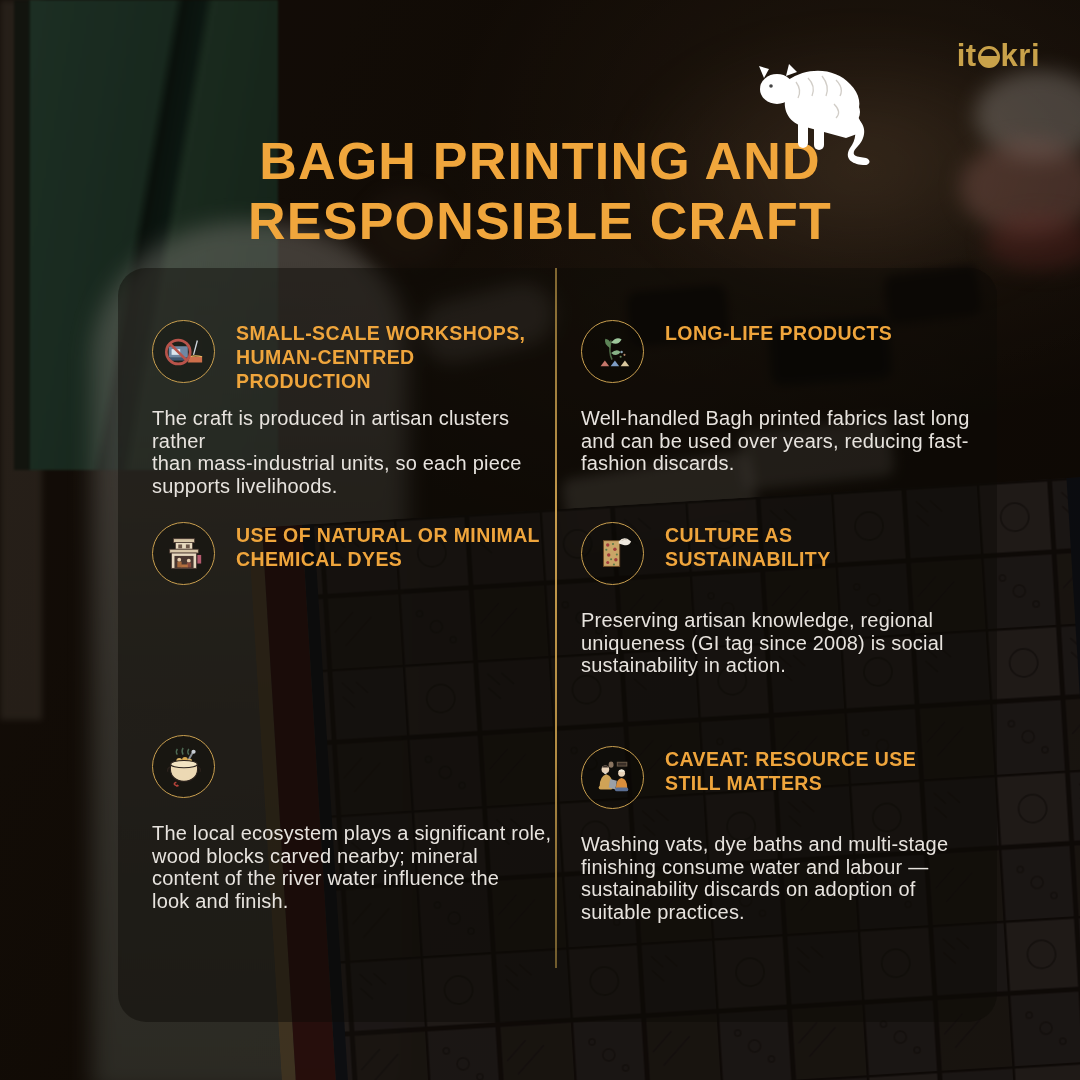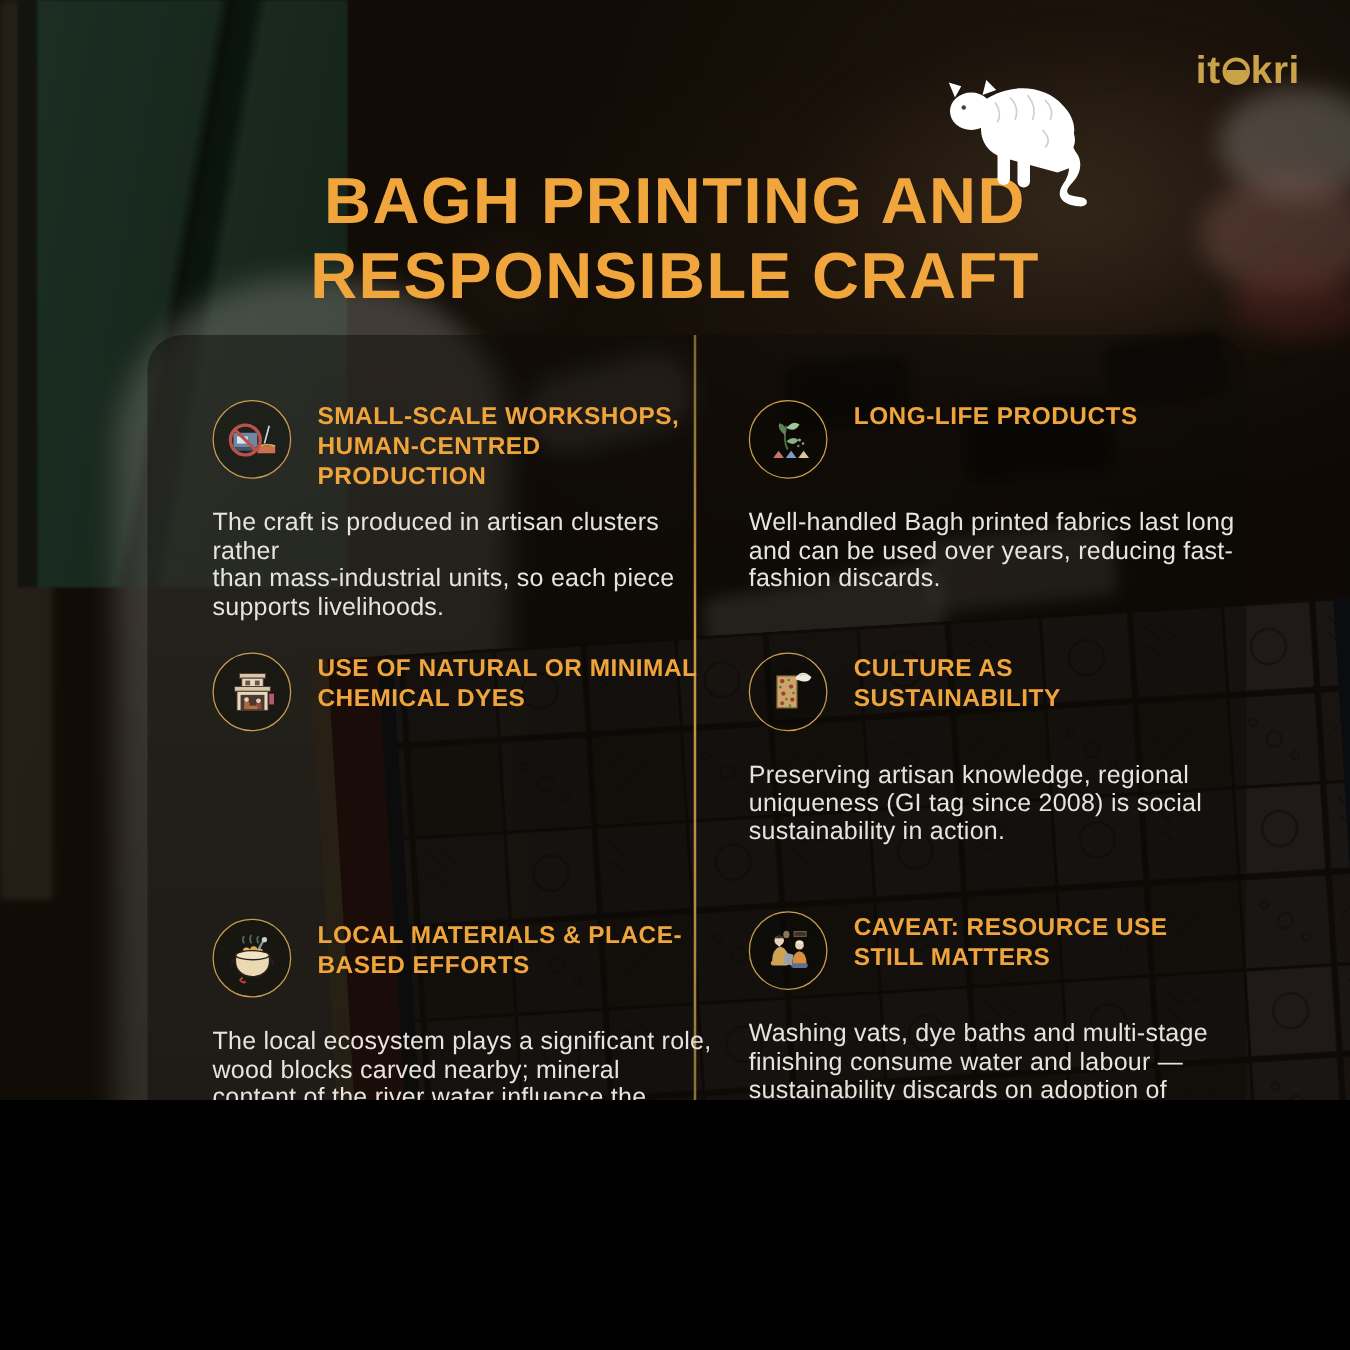--- a/index.html
+++ b/index.html
@@ -1,16 +1,16 @@
 <!DOCTYPE html>
 <html><head>
 <meta charset="utf-8">
 <style>
   html,body{margin:0;padding:0;background:#000;}
-  .stage{position:relative;width:1080px;height:880px;overflow:hidden;
+  .stage{position:relative;width:1080px;height:1080px;overflow:hidden;
          font-family:"Liberation Sans","DejaVu Sans",sans-serif;background:#171007;}
 
   
   .bg{position:absolute;inset:0;}
   .bg-base{position:absolute;inset:0;
     background:
       radial-gradient(620px 420px at 82% 12%, rgba(96,72,48,.35), rgba(0,0,0,0) 70%),
       radial-gradient(500px 300px at 60% 30%, rgba(70,52,34,.28), rgba(0,0,0,0) 70%),
       linear-gradient(115deg,#1c140c 0%, #181007 45%, #120c06 100%);}
   .bg-wall-strip{position:absolute;left:0;top:0;width:42px;height:720px;background:#544a3d;opacity:.55;filter:blur(3px);}
@@ -50,24 +50,24 @@
   .tiger{position:absolute;left:750px;top:52px;width:138px;height:118px;z-index:6;}
   .title{position:absolute;left:0;top:96px;width:1080px;text-align:center;z-index:5;
     color:#f0a63c;font-size:52px;font-weight:800;letter-spacing:1.2px;line-height:60px;}
   .title span{display:block;}
 
   .panel{position:absolute;left:118px;top:268px;width:879px;height:754px;border-radius:28px;
     background:rgba(13,10,7,.47);z-index:4;}
   .divider{position:absolute;left:437px;top:0;width:2px;height:700px;
     background:linear-gradient(180deg,#7e6530,#c59a4b 35%,#b08a42 70%,#6f5a2c);}
 
-  .item{position:absolute;width:405px;margin-left:18px;}
+  .item{position:absolute;width:405px;}
   .pos-l1{left:34px;top:52px;} .pos-r1{left:463px;top:52px;}
   .pos-l2{left:34px;top:254px;} .pos-r2{left:463px;top:254px;}
-  .pos-l3{left:34px;top:467px;} .pos-r3{left:463px;top:461px;}
+  .pos-l3{left:34px;top:467px;} .pos-r3{left:463px;top:478px;}
   .item-header{display:flex;gap:21px;align-items:flex-start;}
   .icon-circle{flex:0 0 auto;width:61px;height:61px;border:1.6px solid #c99f4f;border-radius:50%;
     background:rgba(8,6,4,.30);display:flex;align-items:center;justify-content:center;}
   .icon-circle svg{width:42px;height:42px;}
   .item-title{margin:1px 0 0;font-size:19.5px;font-weight:bold;color:#efa53c;letter-spacing:.4px;
     line-height:24px;white-space:pre-line;}
   .item-body{position:absolute;left:0;top:87px;margin:0;width:404px;font-size:20px;line-height:22.5px;
     color:#e7e3de;letter-spacing:.2px;white-space:pre-line;}
 </style>
 </head>
@@ -274,22 +274,20 @@
               <circle cx="23" cy="14.5" r="3" fill="#d9a94f"></circle>
               <circle cx="28" cy="16" r="2.6" fill="#e0b868"></circle>
             <path d="M8 20 C6 32,14 37,22 37 C30 37,38 32,36 20 Z" fill="#ecd9b4" stroke="#2a211c" stroke-width="1.2"></path>
             <ellipse cx="22" cy="19" rx="14" ry="3.8" fill="#f2e3c2" stroke="#2a211c" stroke-width="1.2"></ellipse>
             <path d="M8 22 q-4 1 -3 5" stroke="#2a211c" stroke-width="1.4" fill="none"></path>
             <path d="M36 22 q4 1 3 5" stroke="#2a211c" stroke-width="1.4" fill="none"></path>
             <path d="M14 38 q-5 2 1 4" stroke="#b5433a" stroke-width="1.6" fill="none"></path>
             <path d="M15 40 l2 2 -3 1 z" fill="#b5433a"></path>
           </svg>
         </div>
-        <h3 class="item-title">LOCAL MATERIALS &amp; PLACE-
-BASED EFFORTS</h3>
       </div>
       <p class="item-body">The local ecosystem plays a significant role,
 wood blocks carved nearby; mineral
 content of the river water influence the
 look and finish.</p>
     </div>
 
     <div class="item pos-r3">
       <div class="item-header">
         <div class="icon-circle">

